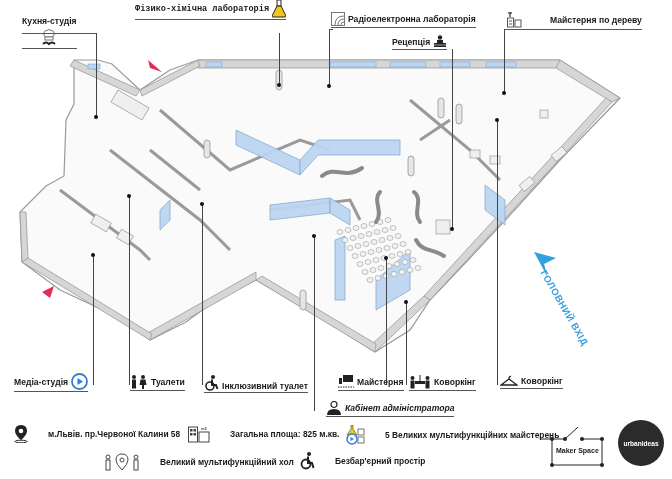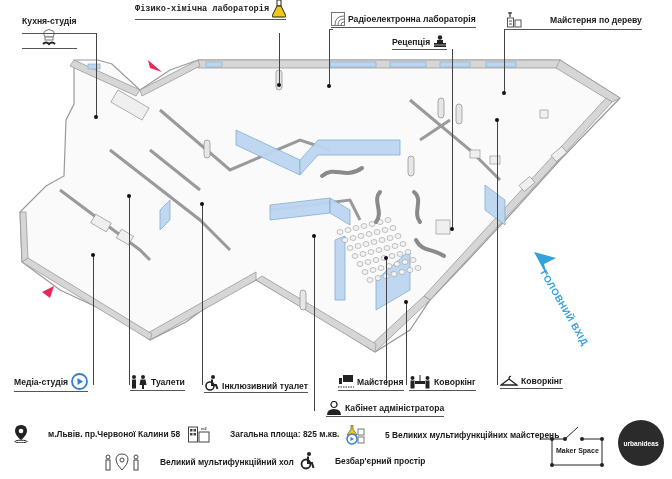--- a/index.html
+++ b/index.html
@@ -276,21 +276,21 @@
         <rect x="5" y="0" width="10" height="7" fill="#222"></rect>
         <rect x="1" y="3" width="3" height="6" fill="#222"></rect>
         <path d="M0 12 L16 12" stroke="#222" stroke-dasharray="1.5 1"></path>
       </svg>
   </span>
   <span>Майстерня</span>
 </div>
 
 <div class="leader" style="left:314px;top:236px;height:175px;"></div>
 <div class="dot" style="left:312px;top:234px;"></div>
-<div class="lbl ul" style="left:326px;top:401px;">
+<div class="lbl ul" style="left:326px;top:401px;font-style:italic;">
   <span class="ico">
     <svg width="16" height="14" viewBox="0 0 16 14">
         <circle cx="8" cy="3.5" r="3" fill="#fff" stroke="#222" stroke-width="1.2"></circle>
         <path d="M1 14 Q1 8 8 8 Q15 8 15 14 Z" fill="#222"></path>
       </svg>
   </span>
   <span>Кабінет адміністратора</span>
 </div>
 
 <div class="leader" style="left:406px;top:302px;height:83px;"></div>

